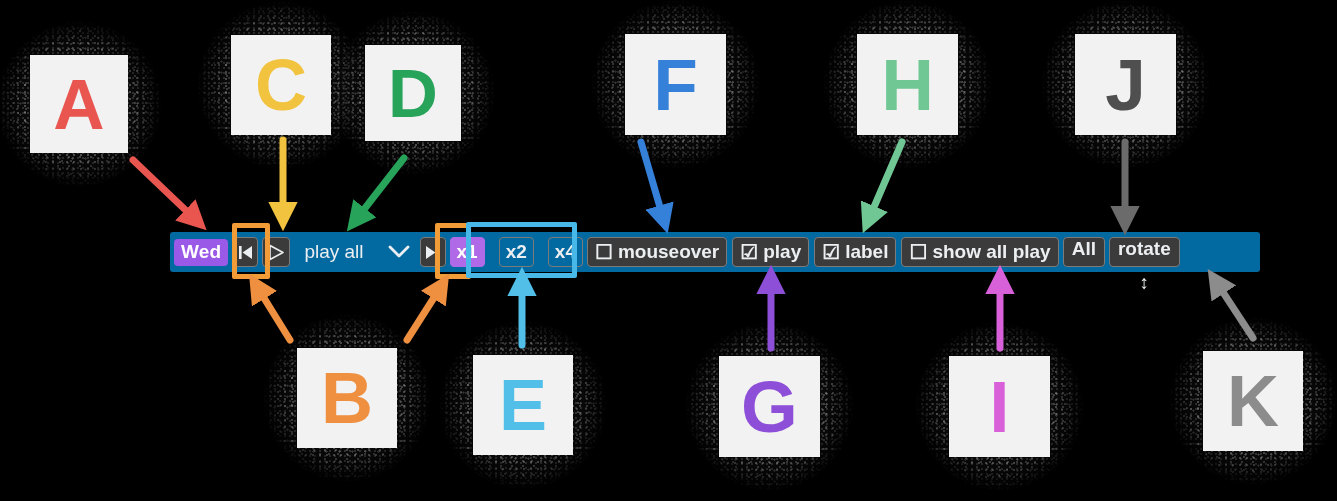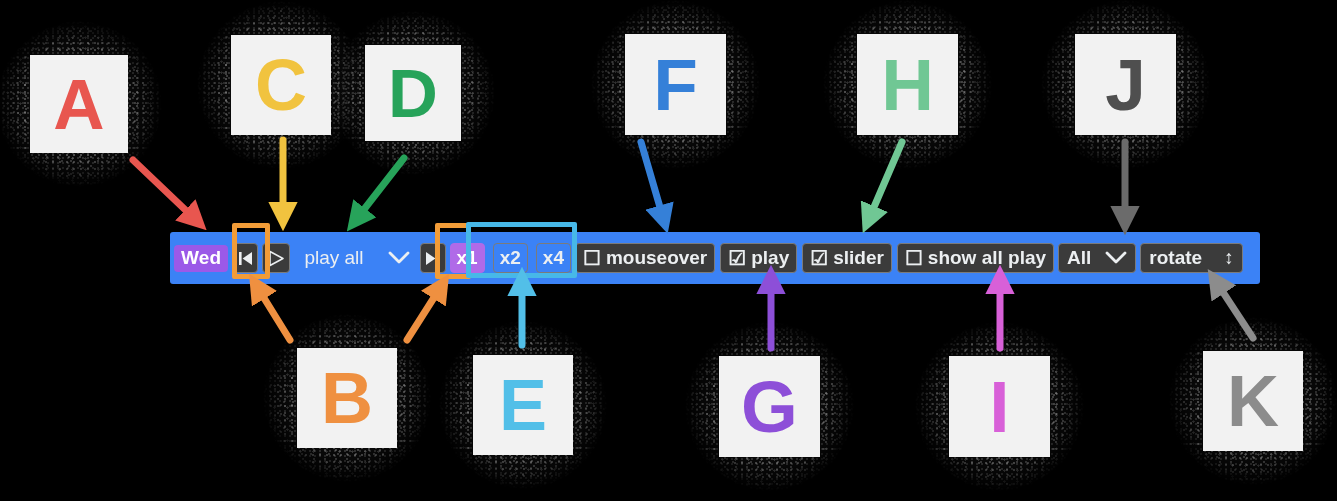--- a/index.html
+++ b/index.html
@@ -33,22 +33,22 @@
     background-size:7px 7px, 11px 9px, 9px 13px, 13px 11px, 5px 5px, 100% 100%;
     box-shadow:0 0 0 1px rgba(255,255,255,.05);
     -webkit-mask-image:radial-gradient(closest-side, #000 58%, rgba(0,0,0,.55) 80%, rgba(0,0,0,0) 100%);
             mask-image:radial-gradient(closest-side, #000 58%, rgba(0,0,0,.55) 80%, rgba(0,0,0,0) 100%);
   }
 
   
   #toolbar{
     position:absolute;
     left:170px;top:232px;
-    width:1090px;height:52px;
-    background:#3b82f6;
+    width:1090px;height:40px;
+    background:#0369a1;
     border-radius:3px;
     display:flex;align-items:center;
     padding:0 4px;
     gap:4px;
     z-index:4;
     box-sizing:border-box;
   }
   .tb-badge{
     background:#9b59e8;color:#fff;font-weight:bold;font-size:19px;
     padding:2px 7px 3px;border-radius:4px;letter-spacing:.2px;
@@ -68,21 +68,21 @@
   .tb-chk{
     display:flex;align-items:center;gap:5px;
     border:1px solid #7b7b7b;border-radius:4px;background:#3b3b3b;
     color:#eceff1;font-size:19px;font-weight:bold;
     height:30px;padding:0 7px;box-sizing:border-box;white-space:nowrap;
   }
   .tb-dd{
     display:flex;align-items:center;gap:14px;
     border:1px solid #7b7b7b;border-radius:4px;background:#3b3b3b;
     color:#eceff1;font-size:19px;font-weight:bold;
-    height:30px;padding:0 8px;box-sizing:border-box;white-space:nowrap;
+    height:30px;padding:0 8px;box-sizing:border-box;white-space:nowrap;flex-direction:column;
   }
   .speed{font-size:19px;font-weight:bold;color:#eceff1;
     border:1px solid #7b7b7b;border-radius:4px;height:30px;
     display:flex;align-items:center;justify-content:center;padding:0 6px;box-sizing:border-box;}
   .speed.sel{background:#b06ae8;border-color:#b06ae8;color:#fff;}
 
   
   .hl{position:absolute;z-index:6;pointer-events:none;box-sizing:border-box;border-radius:2px;}
 
   
@@ -162,53 +162,53 @@
     </svg>
   </div>
 
   <div class="tb-nav">
     <svg width="15" height="17" viewBox="0 0 15 17">
       <path d="M1 2 L1 15 L10.4 8.5 Z" fill="#eceff1"></path>
       <rect x="11.4" y="2" width="2.6" height="13" fill="#eceff1"></rect>
     </svg>
   </div>
 
-  <div id="speed-group" style="display:flex;gap:8px;">
+  <div id="speed-group" style="display:flex;gap:14px;">
       <div class="speed sel">x1</div>
       <div class="speed">x2</div>
       <div class="speed">x4</div>
     </div>
 
   <div id="checkbox-group" style="display:flex;gap:5px;">
       <div class="tb-chk">
         <span style="font-size: 20px;">☐</span>
         <span>mouseover</span>
       </div>
       <div class="tb-chk">
         <span style="font-size: 20px;">☑</span>
         <span>play</span>
       </div>
       <div class="tb-chk">
         <span style="font-size: 20px;">☑</span>
-        <span>slider</span>
+        <span>label</span>
       </div>
       <div class="tb-chk">
         <span style="font-size: 20px;">☐</span>
         <span>show all play</span>
       </div>
     </div>
 
   <div class="tb-dd">
     <span>All</span>
     <svg width="22" height="14" viewBox="0 0 22 14">
       <path d="M2 2 L11 11 L20 2" fill="none" stroke="#eceff1" stroke-width="2.8" stroke-linecap="round" stroke-linejoin="round"></path>
     </svg>
   </div>
 
-  <div class="tb-dd" style="gap:22px;">
+  <div class="tb-dd" style="gap:12px;">
     <span>rotate</span>
     <span style="font-size:19px;">↕</span>
   </div>
 
 </div>
 
 <div id="highlights">
     <div class="hl" style="left: 232px; top: 223px; width: 38px; height: 56px; border: 5px solid rgb(242, 156, 56);"></div>
     <div class="hl" style="left: 435px; top: 223px; width: 36px; height: 56px; border: 5px solid rgb(242, 156, 56);"></div>
     <div class="hl" style="left: 466px; top: 222px; width: 111px; height: 56px; border: 5px solid rgb(71, 184, 232);"></div>

